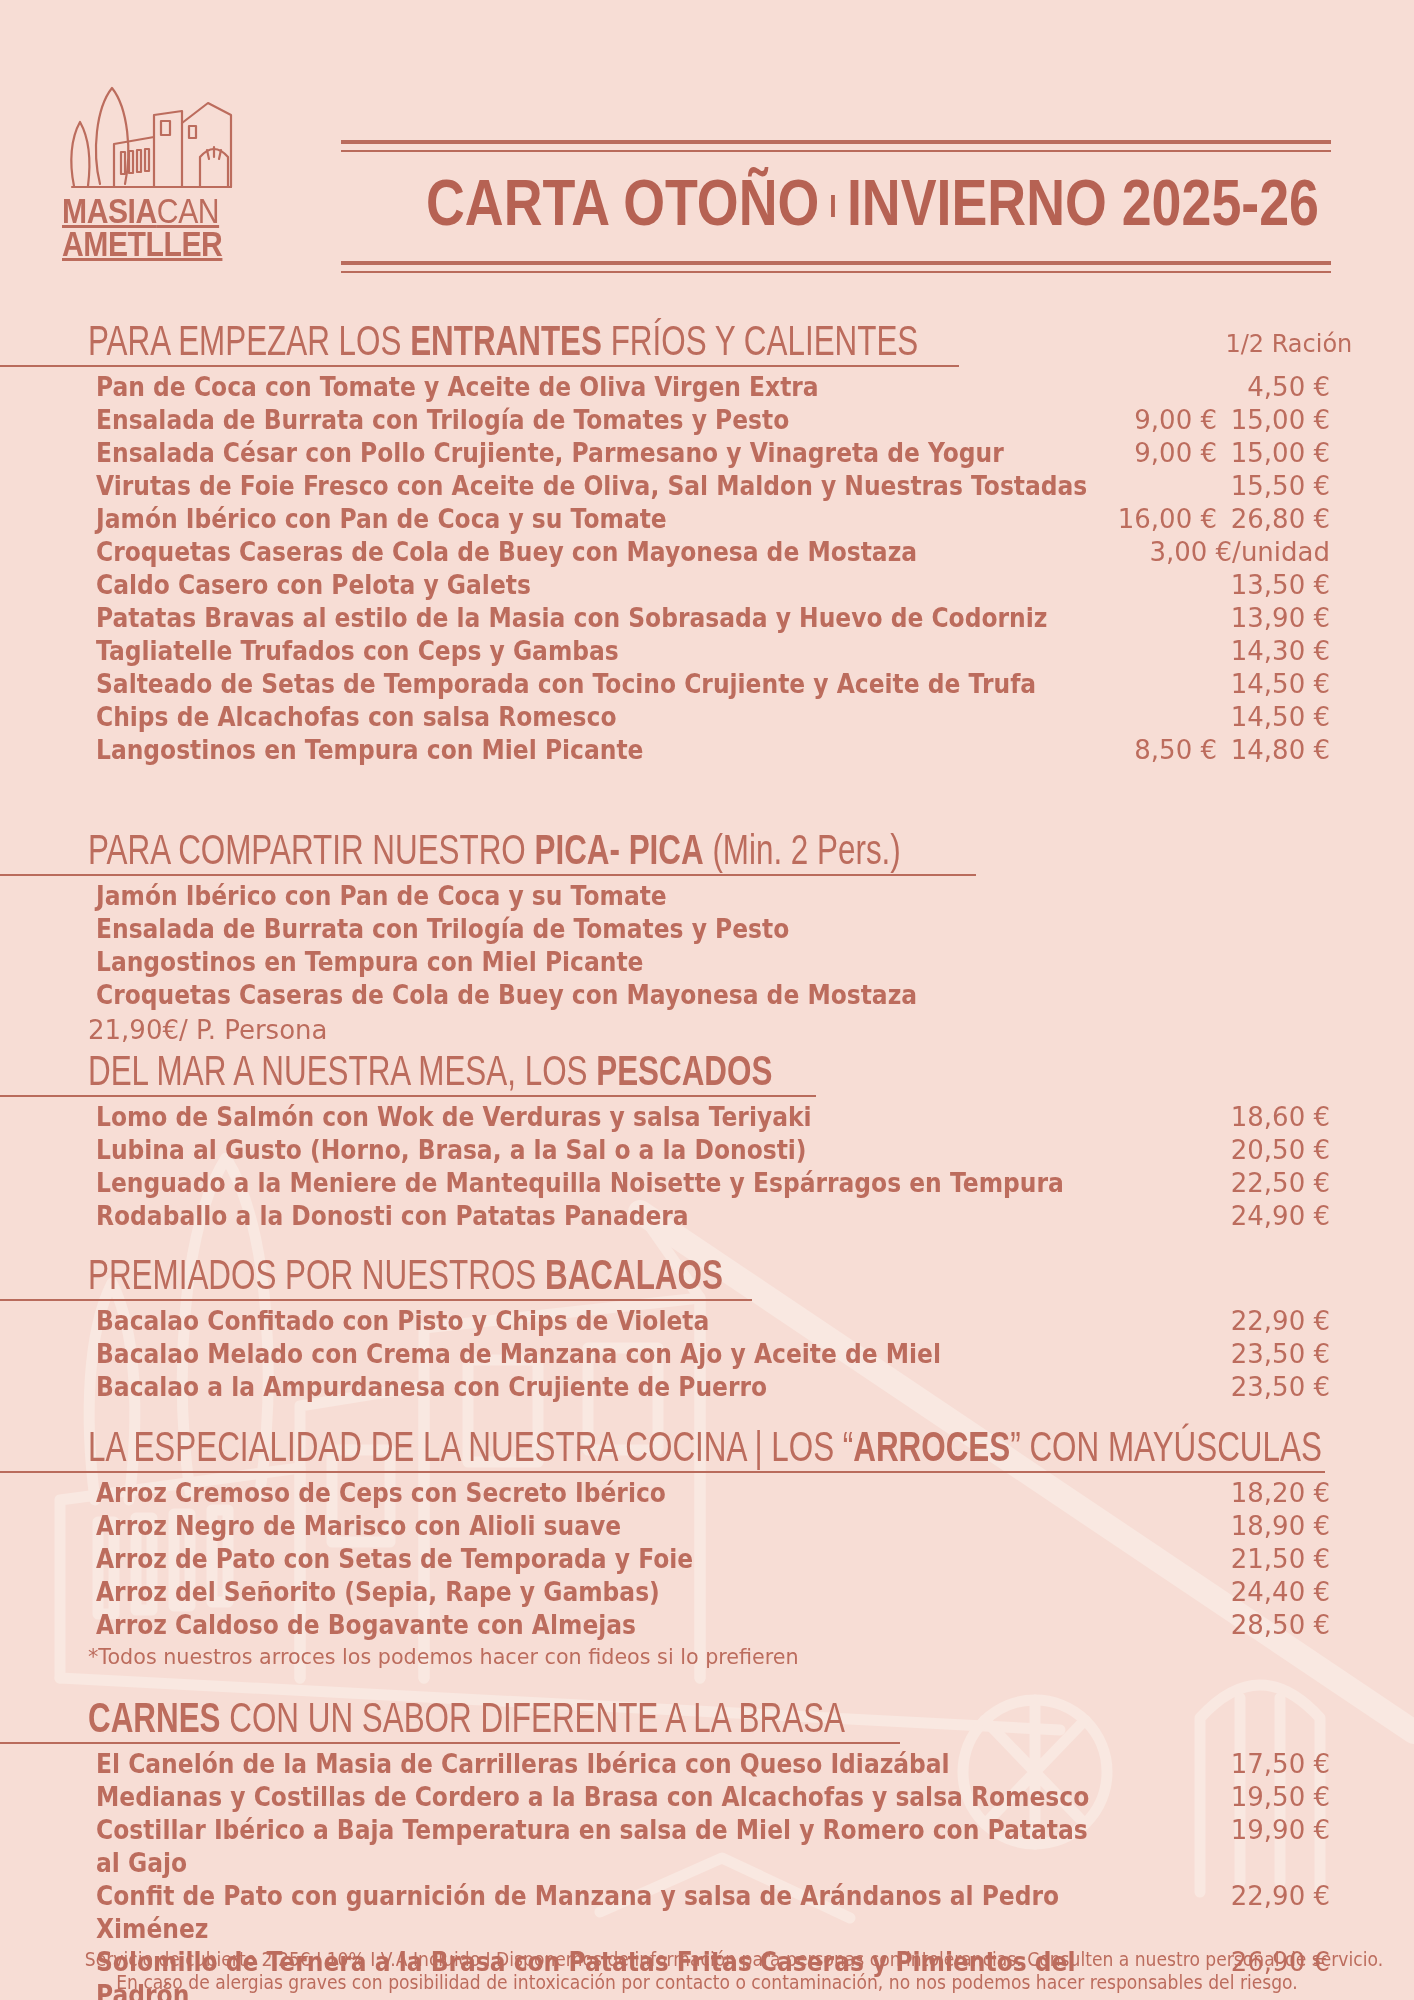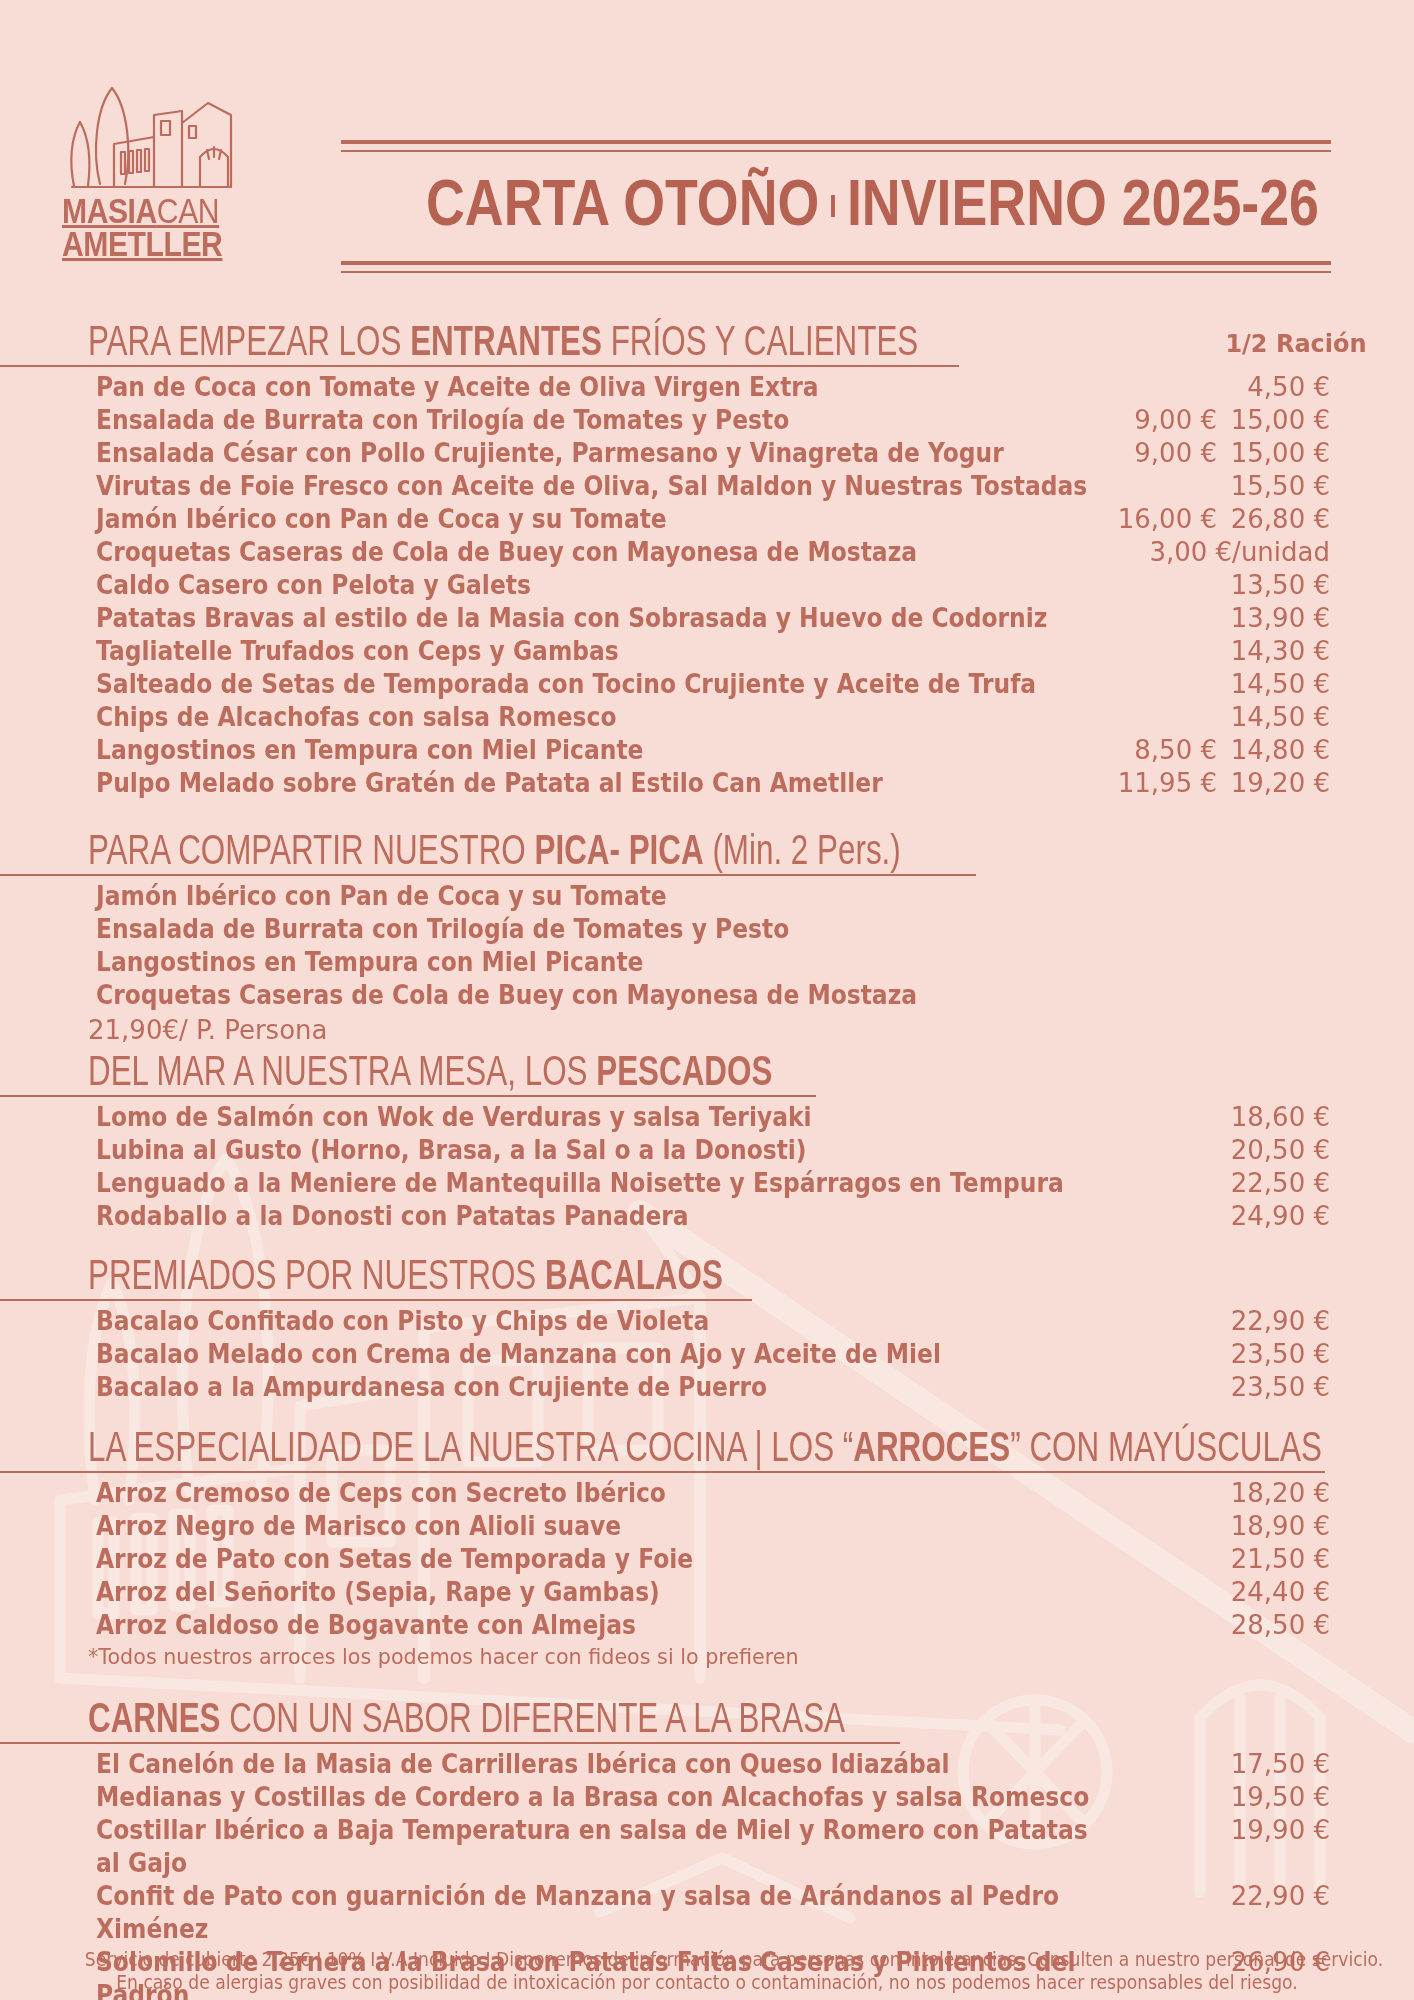--- a/index.html
+++ b/index.html
@@ -42,21 +42,21 @@
   .sec{position:absolute;left:0;width:1242px;}
   .s0{top:288px}.s1{top:797px}.s2{top:1018px}.s3{top:1222px}.s4{top:1394px}.s5{top:1665px}
   .sec-head{
     position:relative;display:flex;align-items:flex-end;
     font-family:"Liberation Sans",sans-serif;font-weight:normal;
     font-size:43px;line-height:38px;padding-bottom:8px;white-space:nowrap;
   }
   .head-text{flex:1;overflow:visible;margin-top:33px;}
   .head-inner{display:inline-block;transform:scaleX(.73);transform-origin:left bottom;}
   .head-inner b{font-weight:bold;}
-  .racion{font-size:24px;line-height:30px;margin-right:100px;font-family:"DejaVu Sans",sans-serif;font-weight:bold;}
+  .racion{font-size:24px;line-height:30px;margin-right:100px;font-family:"DejaVu Sans",sans-serif;}
   .rule{position:absolute;bottom:0;left:-88px;height:2px;background:var(--rule);}
   .s0 .rule{width:959px}.s1 .rule{width:976px}.s2 .rule{width:816px}
   .s3 .rule{width:752px}.s4 .rule{width:1325px}.s5 .rule{width:900px}
   .rows{margin-top:4px;}
   .row{display:flex;align-items:baseline;line-height:33px;font-size:26px;margin-left:8px;}
   .name{flex:1;font-weight:bold;transform:scaleX(.9);transform-origin:left center;}
   .half{width:100px;text-align:right;font-weight:normal;white-space:nowrap;}
   .full{min-width:113px;text-align:right;font-weight:normal;white-space:nowrap;}
   .shared{font-size:26px;line-height:36px;}
   .note{font-size:22px;line-height:30px;font-weight:normal;transform:scaleX(.94);transform-origin:left center;white-space:nowrap;}
@@ -178,25 +178,20 @@
         </div>
         <div class="row">
           <span class="name">Chips de Alcachofas con salsa Romesco</span>
           <span class="full">14,50 €</span>
         </div>
         <div class="row">
           <span class="name">Langostinos en Tempura con Miel Picante</span>
           <span class="half">8,50 €</span>
           <span class="full">14,80 €</span>
         </div>
-        <div class="row">
-          <span class="name">Pulpo Melado sobre Gratén de Patata al Estilo Can Ametller</span>
-          <span class="half">11,95 €</span>
-          <span class="full">19,20 €</span>
-        </div>
       </div>
     </section>
     <section class="sec s1">
       <div class="sec-head">
         <div class="head-text"><span class="head-inner"><span>PARA COMPARTIR NUESTRO </span><b>PICA- PICA</b><span> (Min. 2 Pers.)</span></span></div>
         <div class="rule"></div>
       </div>
       <div class="rows">
         <div class="row">
           <span class="name">Jamón Ibérico con Pan de Coca y su Tomate</span>

